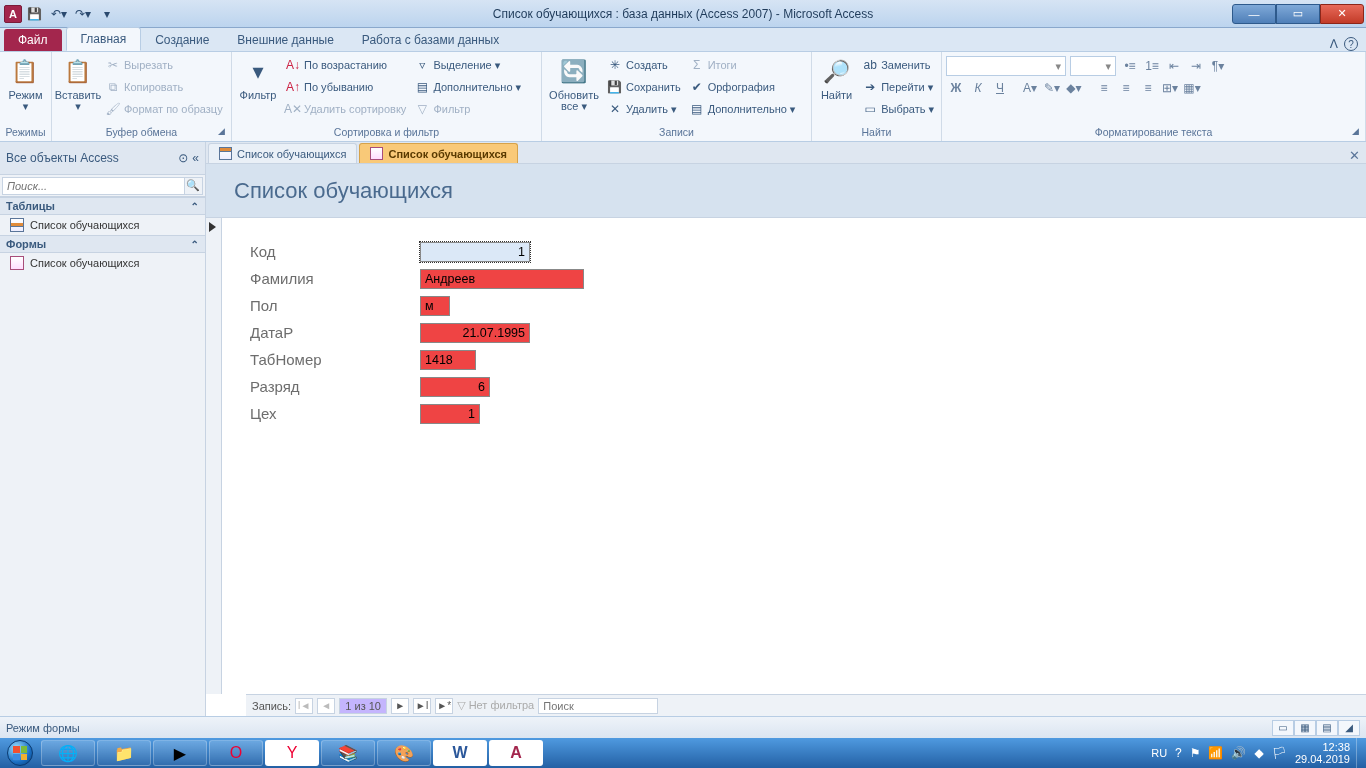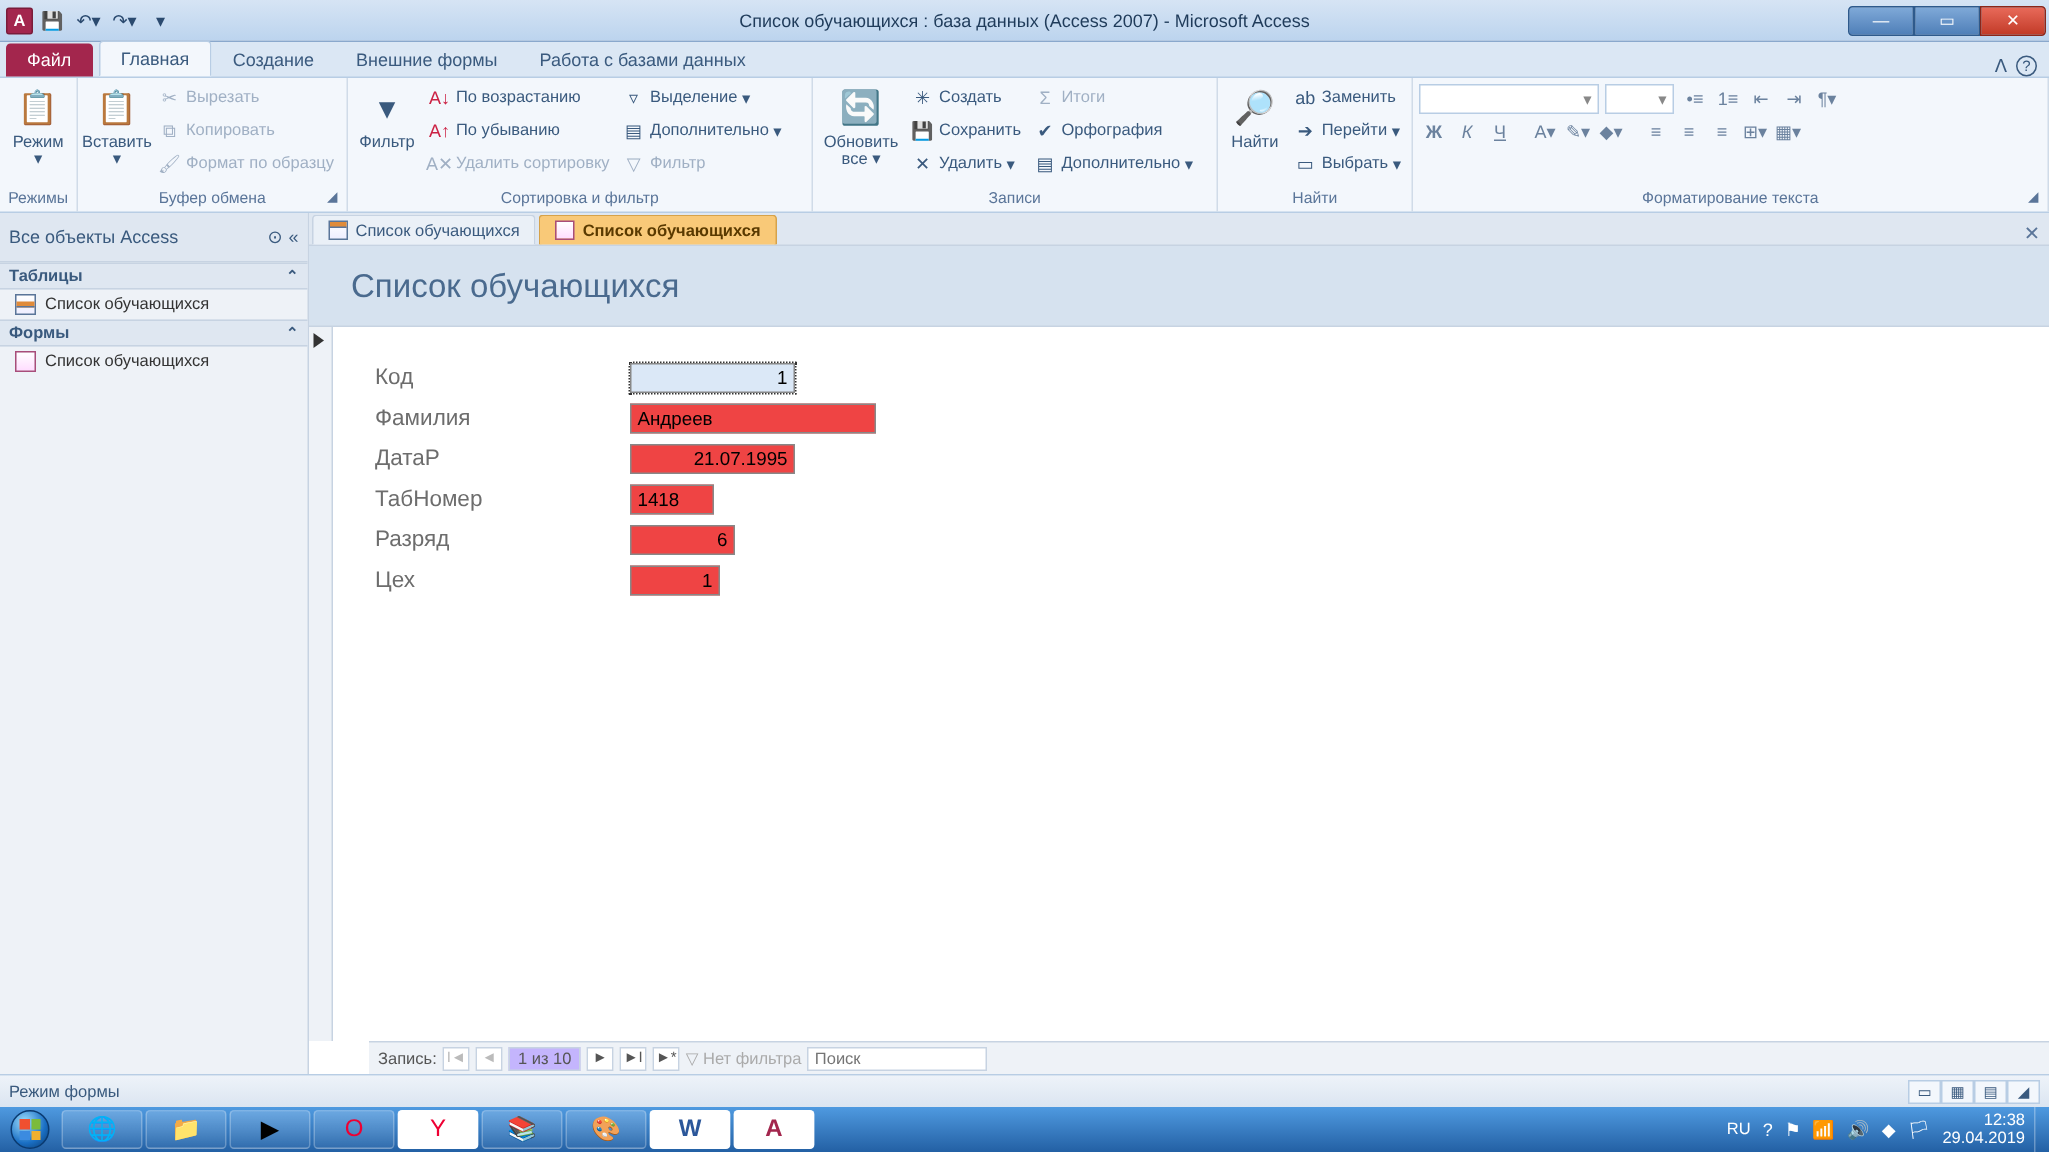--- a/index.html
+++ b/index.html
@@ -124,21 +124,21 @@
     <div class="wbtn min">—</div>
     <div class="wbtn max">▭</div>
     <div class="wbtn close">✕</div>
   </div>
 </div>
 
 <div class="tabsrow">
   <div class="file-tab">Файл</div>
   <div class="rtab active">Главная</div>
   <div class="rtab">Создание</div>
-  <div class="rtab">Внешние формы</div>
+  <div class="rtab">Внешние данные</div>
   <div class="rtab">Работа с базами данных</div>
   <div class="help">
     <span>ᐱ</span>
     <span class="circ">?</span>
   </div>
 </div>
 
 <div class="ribbon">
 
   <div class="group" style="width:52px">
@@ -293,20 +293,24 @@
 <div class="body">
 
   <div class="navpane">
     <div class="navhdr">
       <span>Все объекты Access</span>
       <span class="sp">
           <span>⊙</span>
           <span>«</span>
         </span>
     </div>
+    <div class="navsearch">
+      <input placeholder="Поиск..." style="">
+      <div class="mag">🔍</div>
+    </div>
     <div class="navgroup-hdr">
         <span>Таблицы</span>
         <span class="chev">⌃</span>
       </div>
     <div class="navitem">
         <span class="nicon table"></span>
         <span>Список обучающихся</span>
       </div>
     <div class="navgroup-hdr">
         <span>Формы</span>
@@ -338,20 +342,24 @@
           <div class="tri"></div>
         </div>
       <div class="fields" id="fields">
           <div class="frow">
             <div class="flabel">Код</div>
             <div class="finput right sel" style="width: 110px;">1</div>
           </div>
           <div class="frow">
             <div class="flabel">Фамилия</div>
             <div class="finput" style="width: 164px;">Андреев</div>
+          </div>
+          <div class="frow">
+            <div class="flabel">Пол</div>
+            <div class="finput" style="width: 30px;">м</div>
           </div>
           <div class="frow">
             <div class="flabel">ДатаР</div>
             <div class="finput right" style="width: 110px;">21.07.1995</div>
           </div>
           <div class="frow">
             <div class="flabel">ТабНомер</div>
             <div class="finput" style="width: 56px;">1418</div>
           </div>
           <div class="frow">

